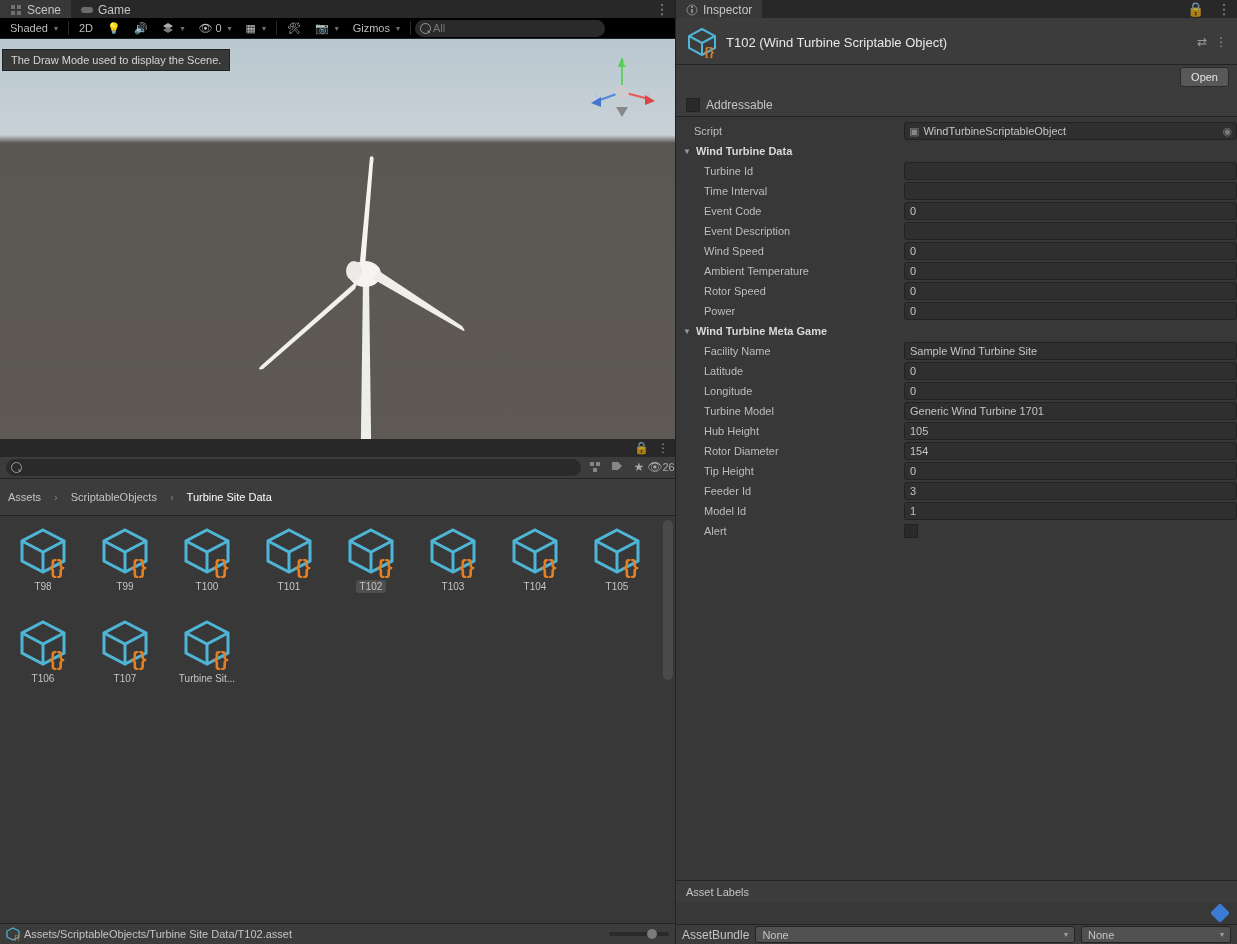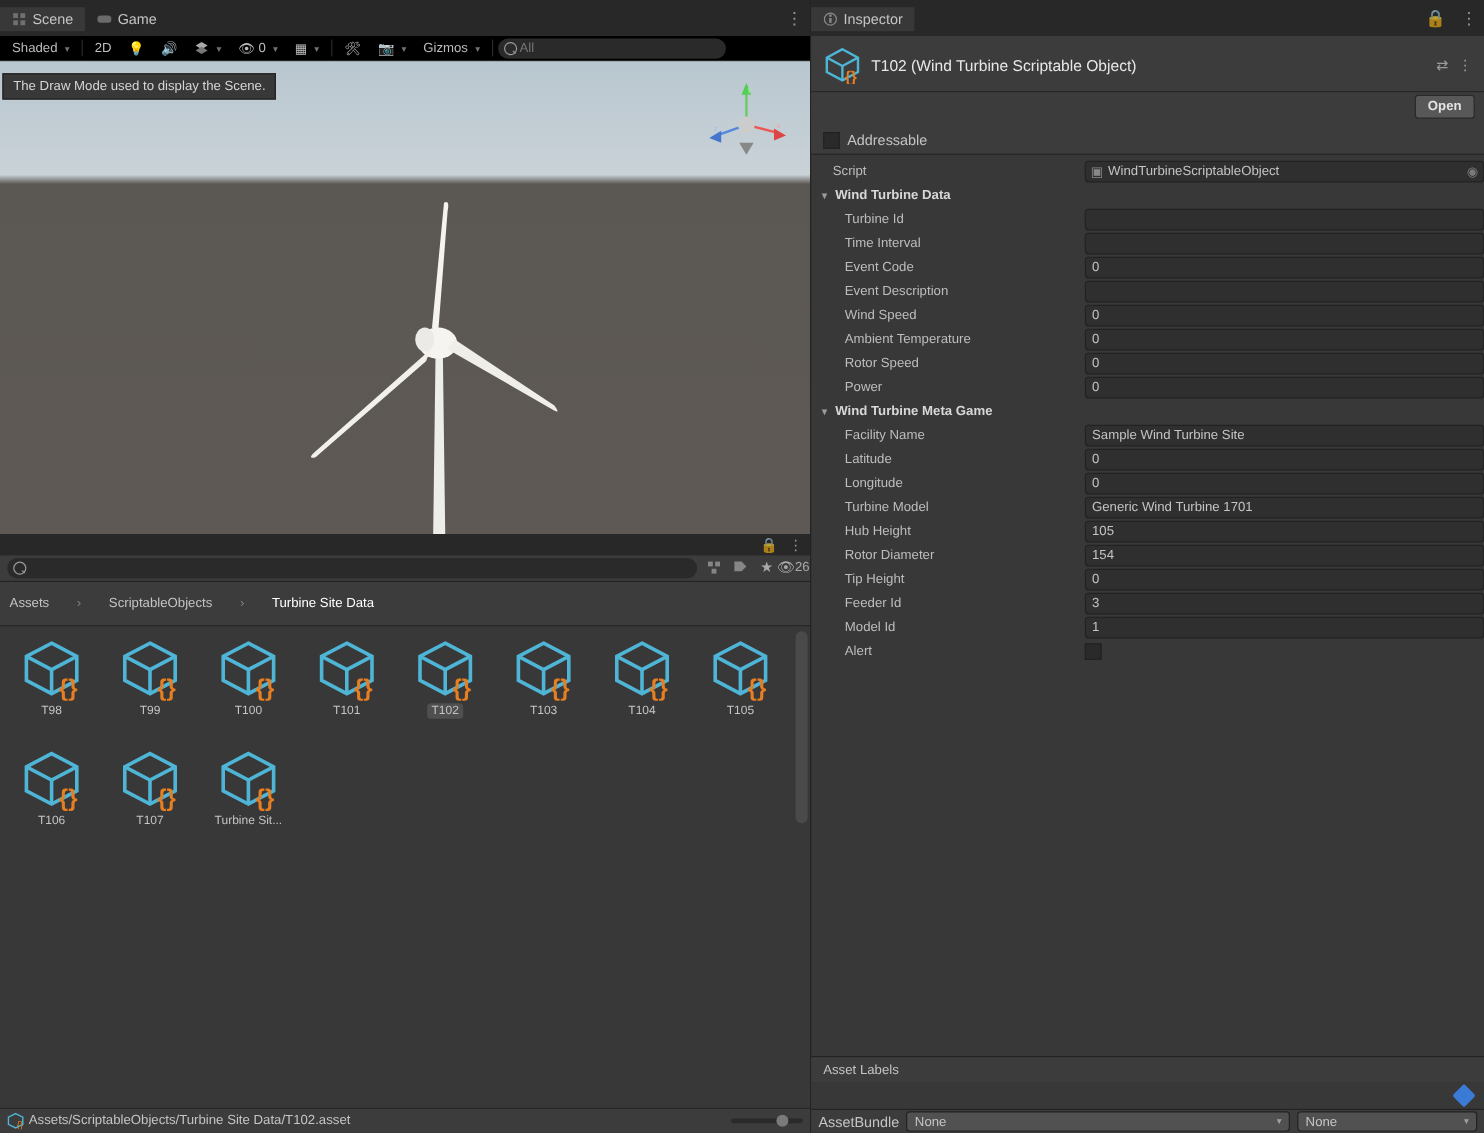--- a/index.html
+++ b/index.html
@@ -2,21 +2,21 @@
 <html><head>
 <meta charset="utf-8">
 <style>
 * { margin:0; padding:0; box-sizing:border-box; font-family:"Segoe UI",Arial,sans-serif; }
 body { background:#383838; color:#c4c4c4; font-size:12px; overflow:hidden; }
 .app { display:flex; width:1237px; height:944px; }
 .left { flex:0 0 675px; display:flex; flex-direction:column; }
 .right { flex:1; display:flex; flex-direction:column; background:#383838; border-left:1px solid #232323; }
 
 
-.tabbar { display:flex; background:#282828; height:30px; align-items:center; }
+.tabbar { display:flex; background:#282828; height:18px; align-items:center; }
 .tab { padding:3px 10px; background:#383838; border-top:1px solid #282828; display:flex; align-items:center; gap:5px; cursor:pointer; }
 .tab.inactive { background:#282828; }
 .tab-ico { width:12px; height:12px; display:inline-block; opacity:.7 }
 .tabbar .spacer { flex:1 }
 .tab-menu { padding:0 6px; cursor:pointer; font-size:14px; opacity:.7 }
 
 
 .toolbar { display:flex; align-items:center; height:21px; background:#000000; border-bottom:1px solid #232323; gap:2px; padding:0 4px;}
 .tb-item { padding:2px 6px; display:flex; align-items:center; gap:3px; cursor:pointer; font-size:11px; color:#bdbdbd; }
 .tb-drop::after { content:"▾"; font-size:8px; margin-left:3px; opacity:.6 }
@@ -33,21 +33,21 @@
 .turbine { position:absolute; top:110px; left:255px; width:220px; height:450px; }
 
 
 .proj-top { height:18px; background:#282828; display:flex; justify-content:flex-end; align-items:center; padding:0 6px; gap:8px;}
 .proj-top span { opacity:.7; cursor:pointer; }
 .proj-search-row { display:flex; height:22px; align-items:center; background:#3c3c3c; padding:0 6px; gap:6px; border-bottom:1px solid #232323;}
 .proj-search-row .search-wrap { flex:1; }
 .proj-search-row .tb-input { width:100%; }
 .proj-icn { width:16px; height:16px; display:flex; align-items:center; justify-content:center; opacity:.8; cursor:pointer;}
 .proj-count { font-size:11px; }
-.breadcrumb { height:37px; display:flex; align-items:center; padding:0 8px; gap:23px; background:#3c3c3c; border-bottom:1px solid #232323; font-size:11px;}
+.breadcrumb { height:37px; display:flex; align-items:center; padding:0 8px; gap:13px; background:#3c3c3c; border-bottom:1px solid #232323; font-size:11px;}
 .bc-sep { opacity:.5; }
 .bc-cur { color:#fff; }
 .assets-grid { flex:1; background:#383838; display:flex; flex-wrap:wrap; align-content:flex-start; padding:4px; gap:4px; overflow:auto; position:relative;}
 .asset { width:78px; height:88px; display:flex; flex-direction:column; align-items:center; justify-content:flex-start; cursor:pointer; padding-top:4px;}
 .asset .ico { width:54px; height:54px; }
 .asset .lbl { font-size:10px; margin-top:2px; text-align:center; padding:1px 4px; border-radius:3px; max-width:72px; white-space:nowrap; overflow:hidden; text-overflow:ellipsis;}
 .asset.selected .lbl { background:#4f4f4f; }
 .proj-footer { height:21px; background:#3c3c3c; border-top:1px solid #232323; display:flex; align-items:center; padding:0 6px; font-size:11px; gap:4px;}
 .proj-footer .spacer{flex:1}
 .slider { width:60px; height:4px; background:#2a2a2a; border-radius:2px; position:relative; cursor:pointer;}
@@ -378,21 +378,21 @@
             <polygon points="16,3 29,10 29,22 16,29 3,22 3,10" fill="none" stroke="#4fb5d6" stroke-width="2"></polygon>
             <polyline points="3,10 16,17 29,10" fill="none" stroke="#4fb5d6" stroke-width="2"></polyline>
             <line x1="16" y1="17" x2="16" y2="29" stroke="#4fb5d6" stroke-width="2"></line>
             <text x="18" y="30" font-size="13" fill="#e67e22" font-weight="bold">{}</text>
           </svg>
       </div>
       <div class="insp-title">T102 (Wind Turbine Scriptable Object)</div>
       <span style="opacity:.7;cursor:pointer">⇄</span>
       <span style="opacity:.7;cursor:pointer">⋮</span>
     </div>
-    <div style="display:flex;justify-content:flex-end;padding:2px 8px 6px 0;background:#3c3c3c;font-weight:bold;">
+    <div style="display:flex;justify-content:flex-end;padding:2px 8px 6px 0;background:#3c3c3c;">
       <div class="head-btn">Open</div>
     </div>
     <div class="addr-row">
       <div class="chk"></div>
       <span>Addressable</span>
     </div>
 
     <div class="prop-list">
       <div class="prop-row">
         <div class="k" style="padding-left:12px">Script</div>

